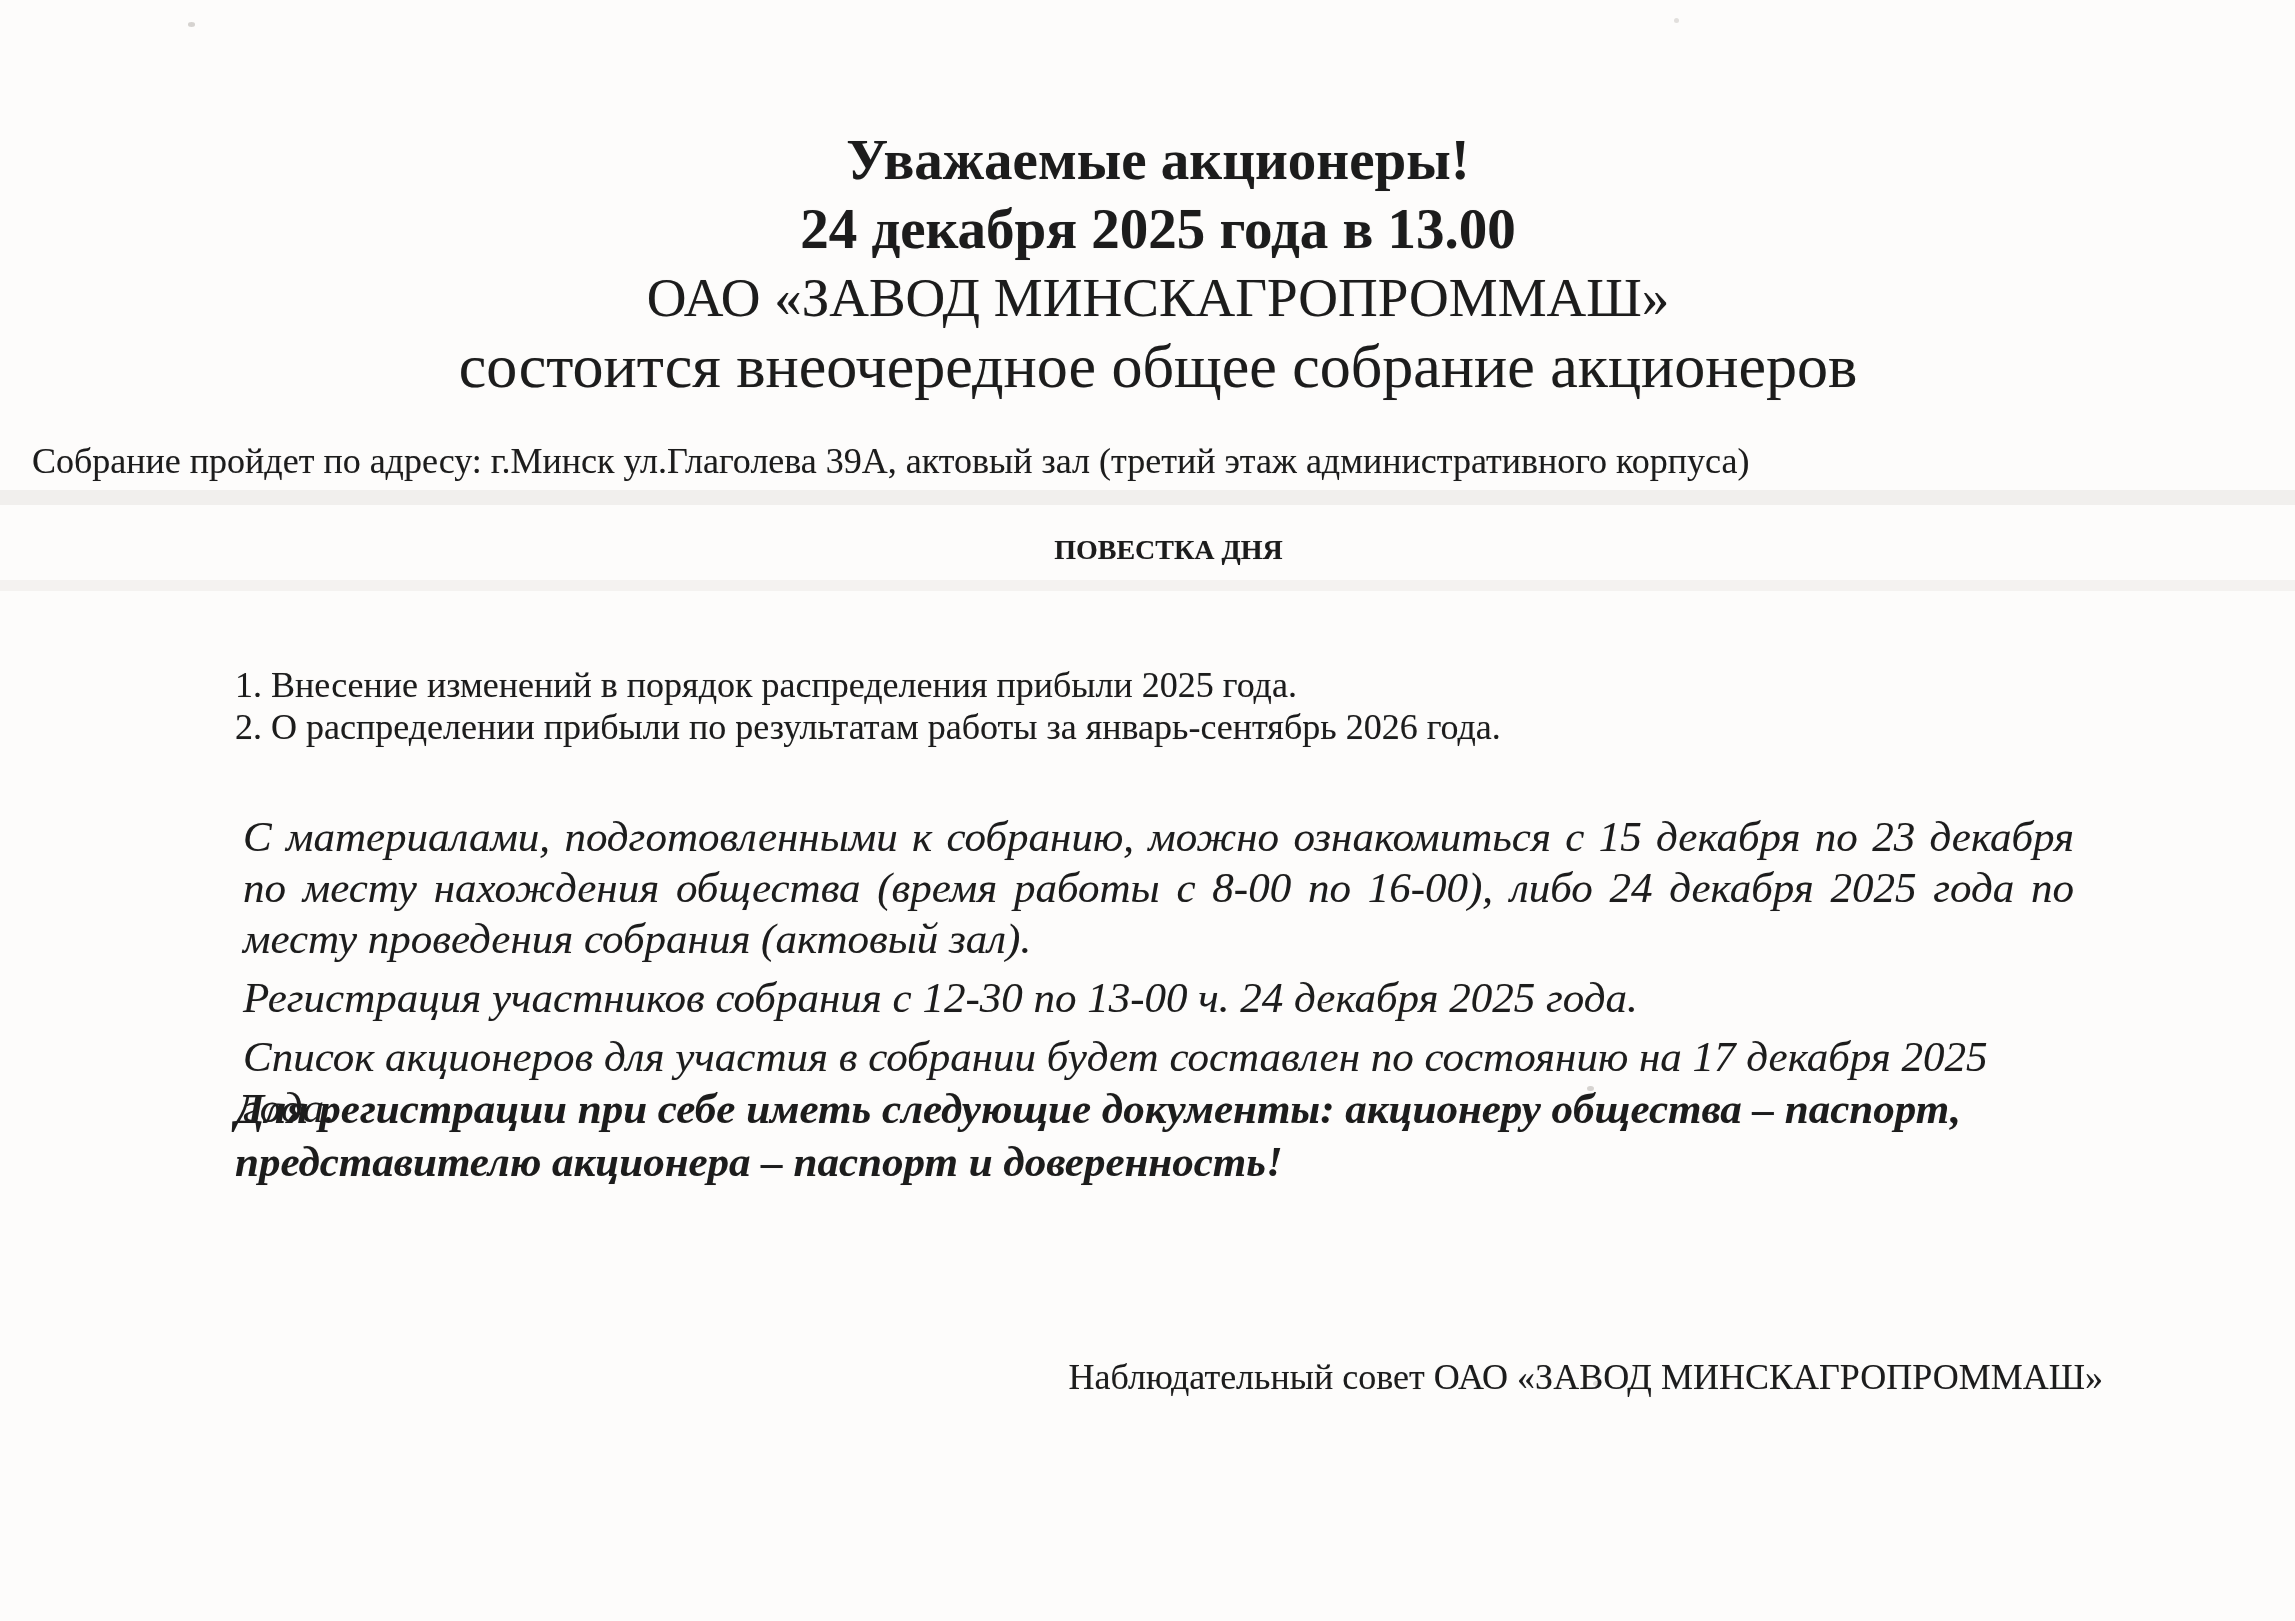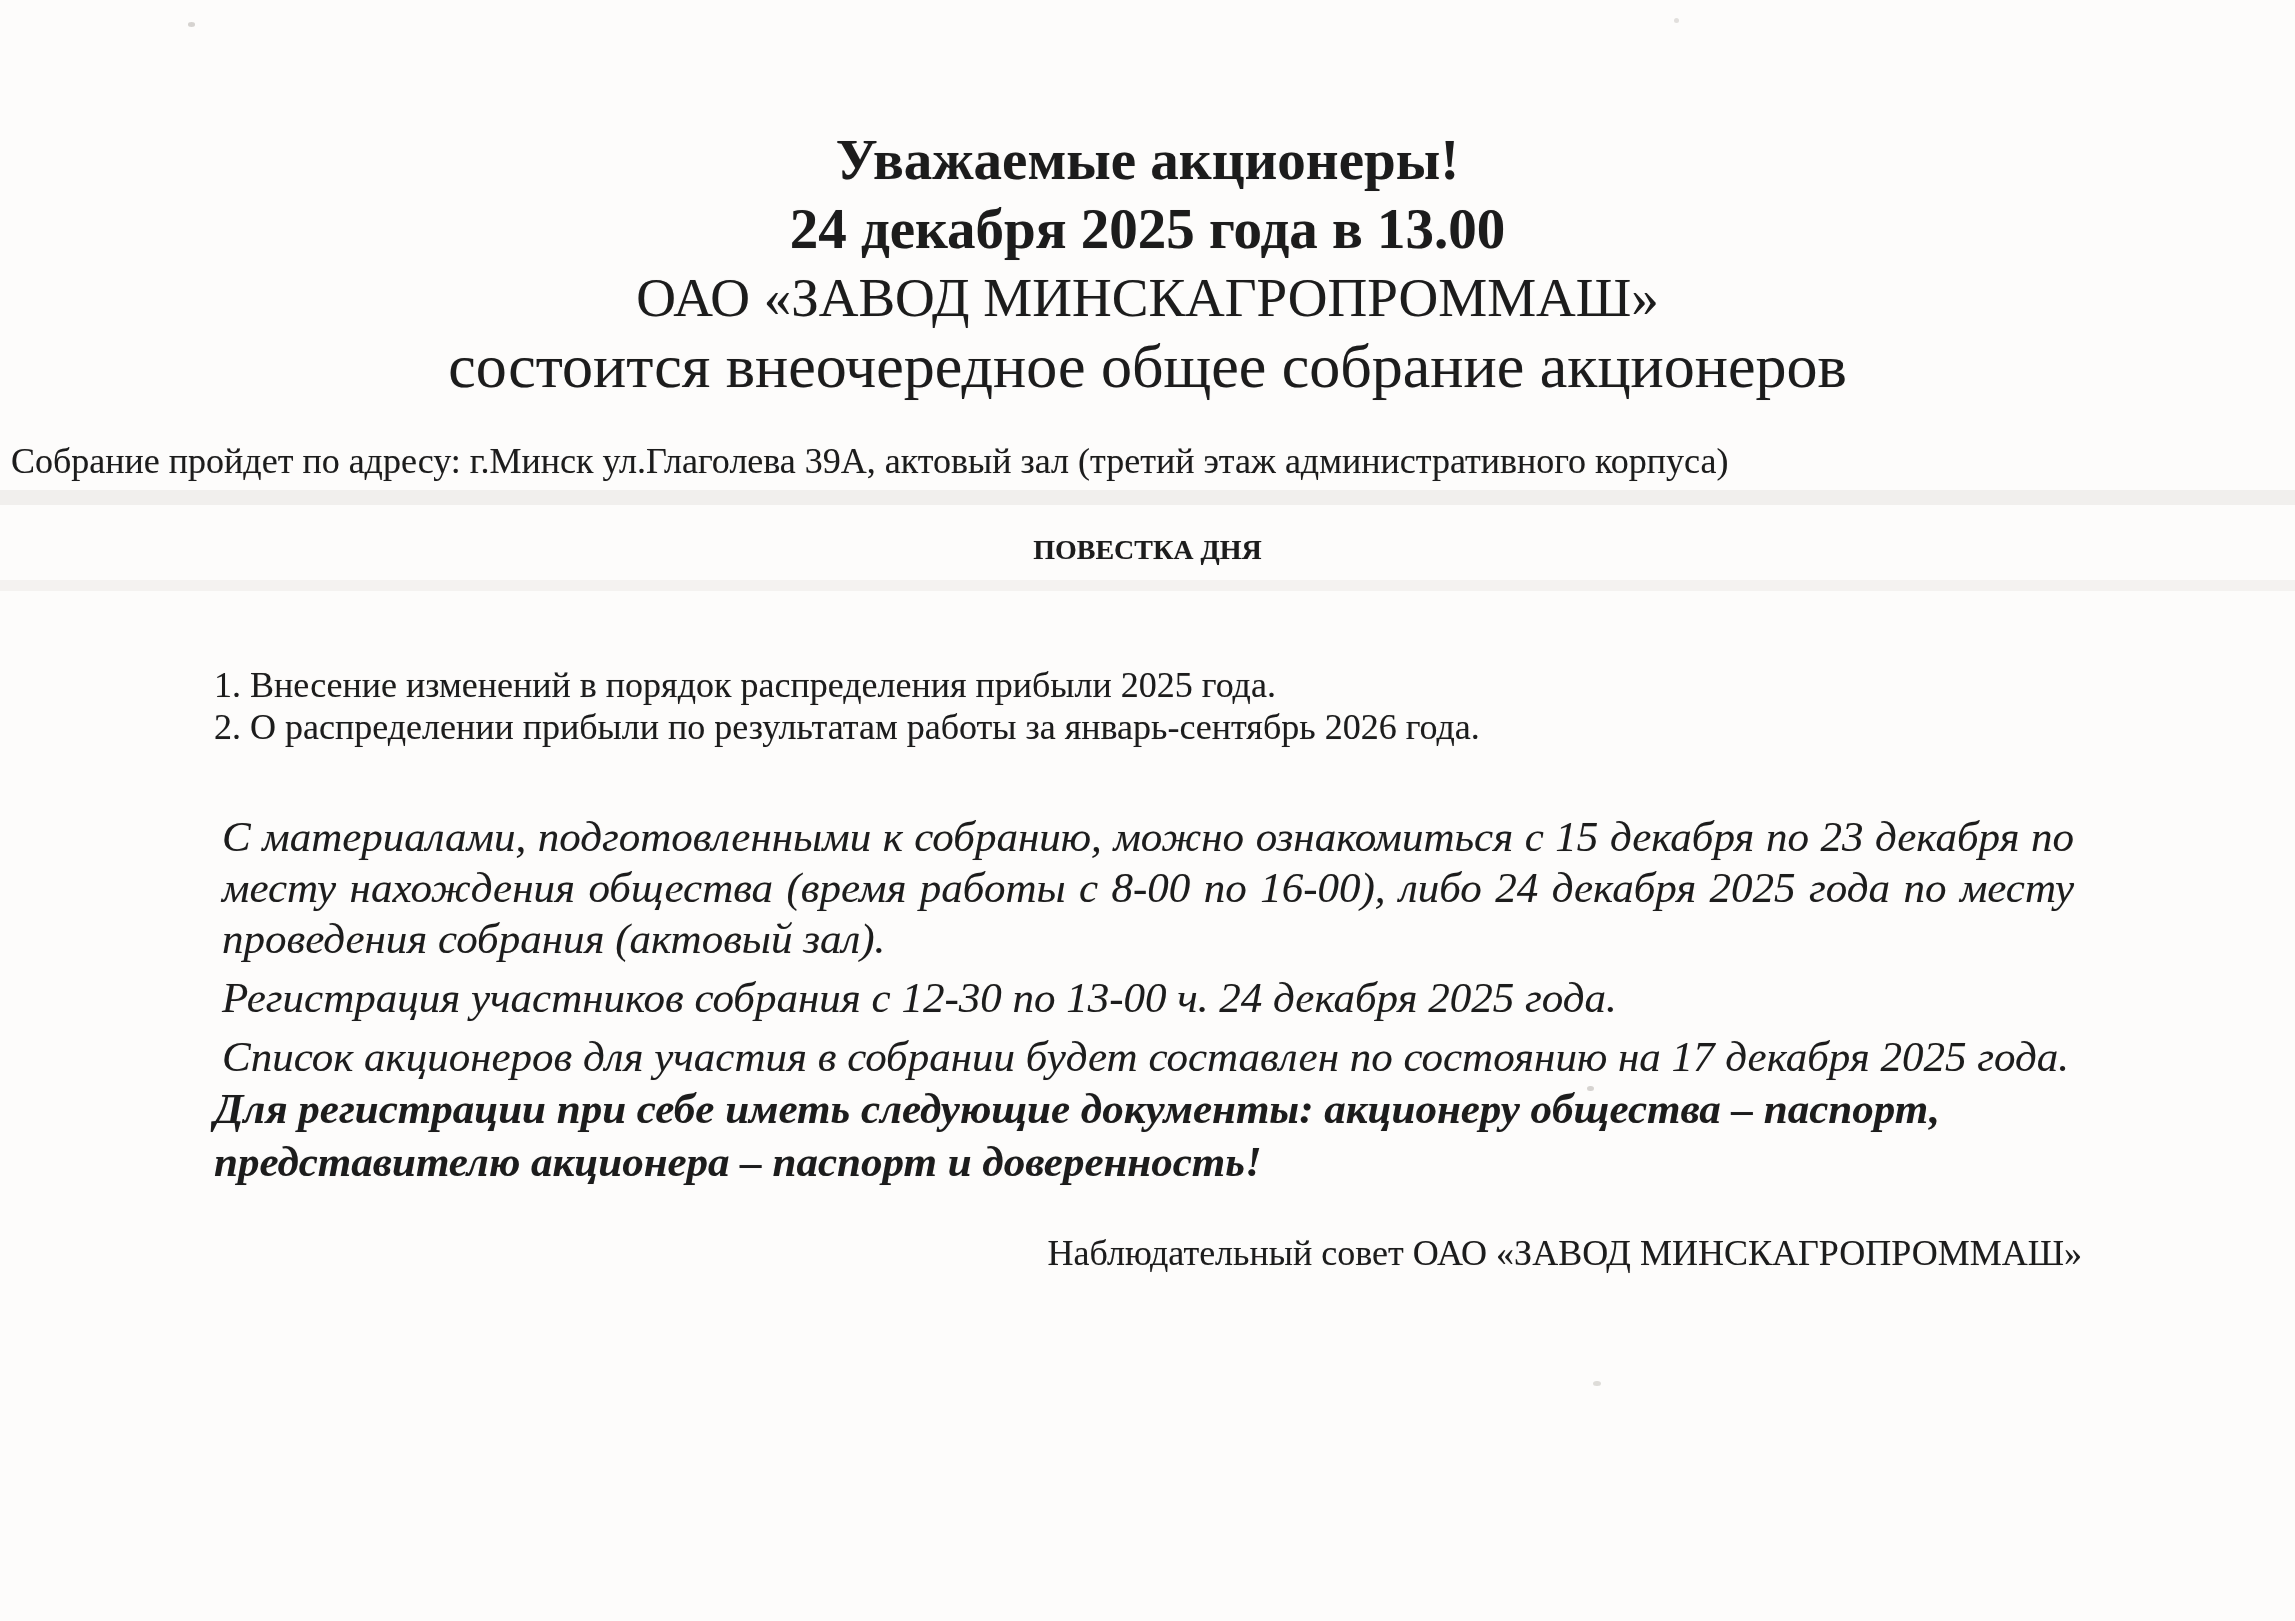--- a/index.html
+++ b/index.html
@@ -5,21 +5,21 @@
   html, body { margin: 0; padding: 0; background: #ffffff; }
   .page {
     position: relative;
     width: 2295px;
     height: 1622px;
     background: #fdfcfb;
     font-family: "Liberation Serif", "DejaVu Serif", serif;
     color: #1c1c1c;
     overflow: hidden;
   }
-  .txt { text-shadow: 0 0 0.7px rgba(40,40,40,0.35); }
+  .txt { text-shadow: 0 0 0.7px rgba(40,40,40,0.35); padding-left: 21px; }
 
   
   .scan-band { position: absolute; left: 0; width: 100%; background: #f1efed; }
   .band-1 { top: 490px; height: 14.5px; }
   .band-2 { top: 580px; height: 10.5px; opacity: .8; }
 
   .scan-speck { position: absolute; background: #d6d3d0; border-radius: 50%; }
   .speck-1 { left: 188px;  top: 22.4px;   width: 7.2px; height: 4.6px; }
   .speck-2 { left: 1674px; top: 18px;   width: 5.3px;  height: 5.3px; opacity:.7; }
   .speck-3 { left: 1587px; top: 1086px; width: 6.6px; height: 5.3px; }
@@ -52,21 +52,21 @@
   .body-block p { margin: 8px; }
   .p-justified { text-align: justify; }
 
   .requirements-block {
     position: absolute; top: 1082px; left: 214px; width: 1868px;
     font-size: 43px; line-height: 53px; font-style: italic; font-weight: bold;
   }
   .requirements-block p { margin: 0; }
 
   .signature-line {
-    position: absolute; top: 1232px; left: 214px; width: 1868px;
+    position: absolute; top: 1356px; left: 214px; width: 1868px;
     text-align: right; font-size: 36px; line-height: 42px; white-space: nowrap;
   }
 </style>
 </head>
 <body>
 
 <div class="page">
 
   <div class="scan-band band-1"></div>
   <div class="scan-band band-2"></div>

